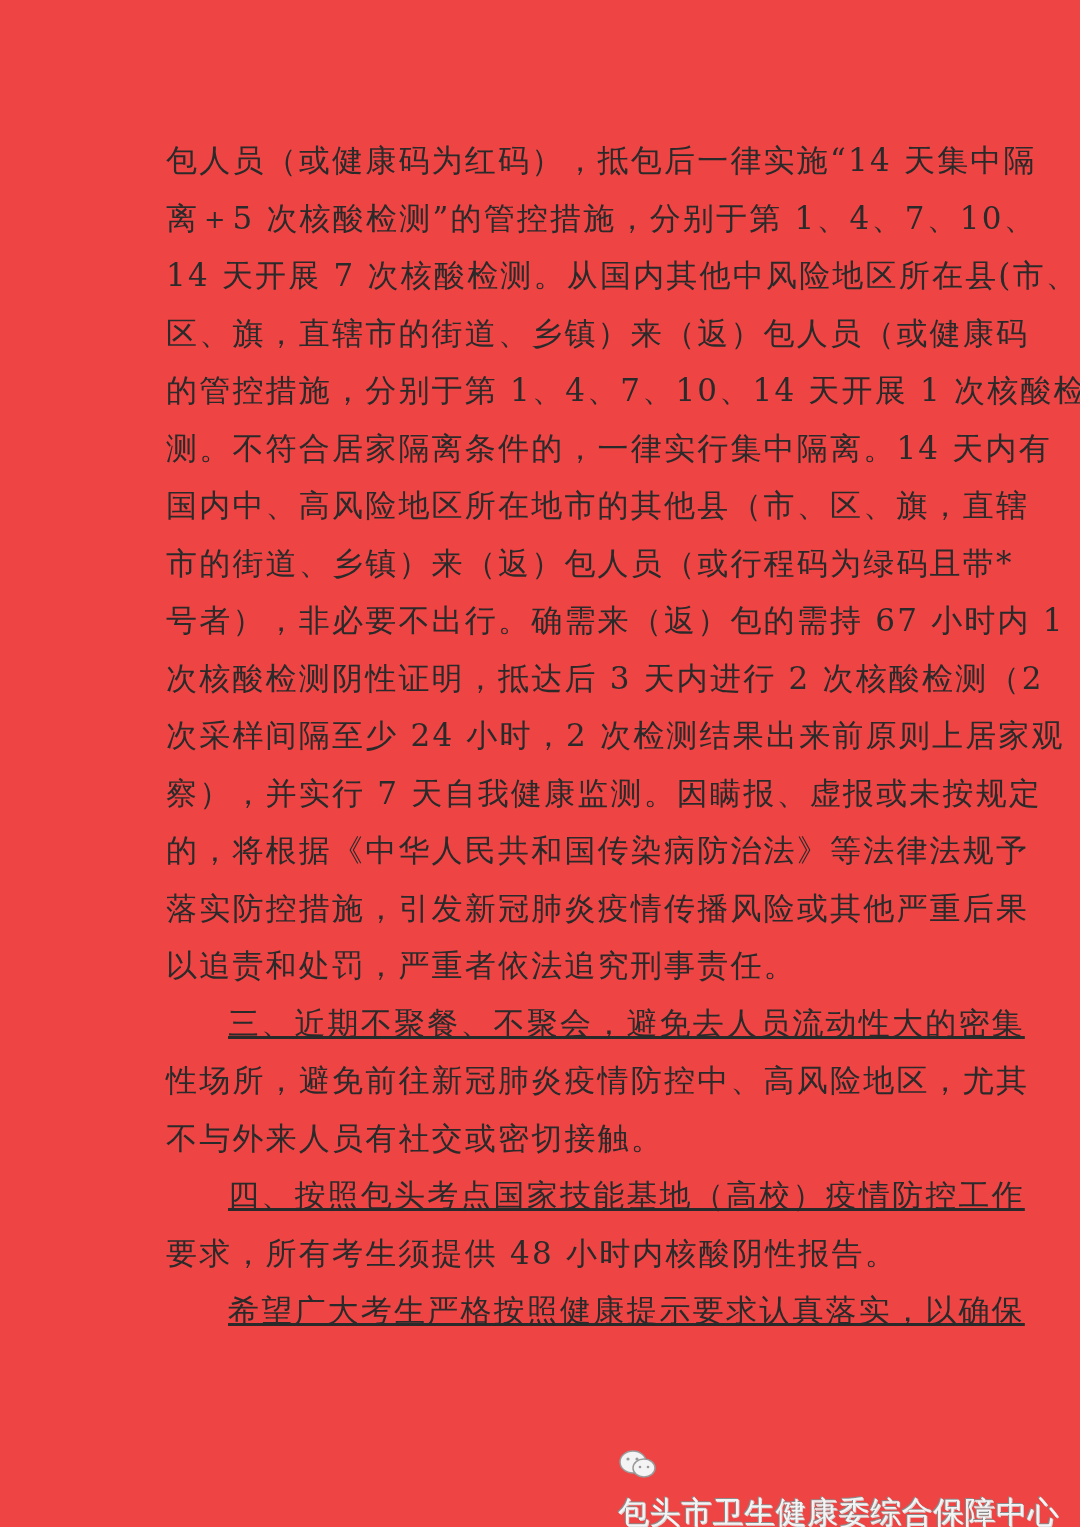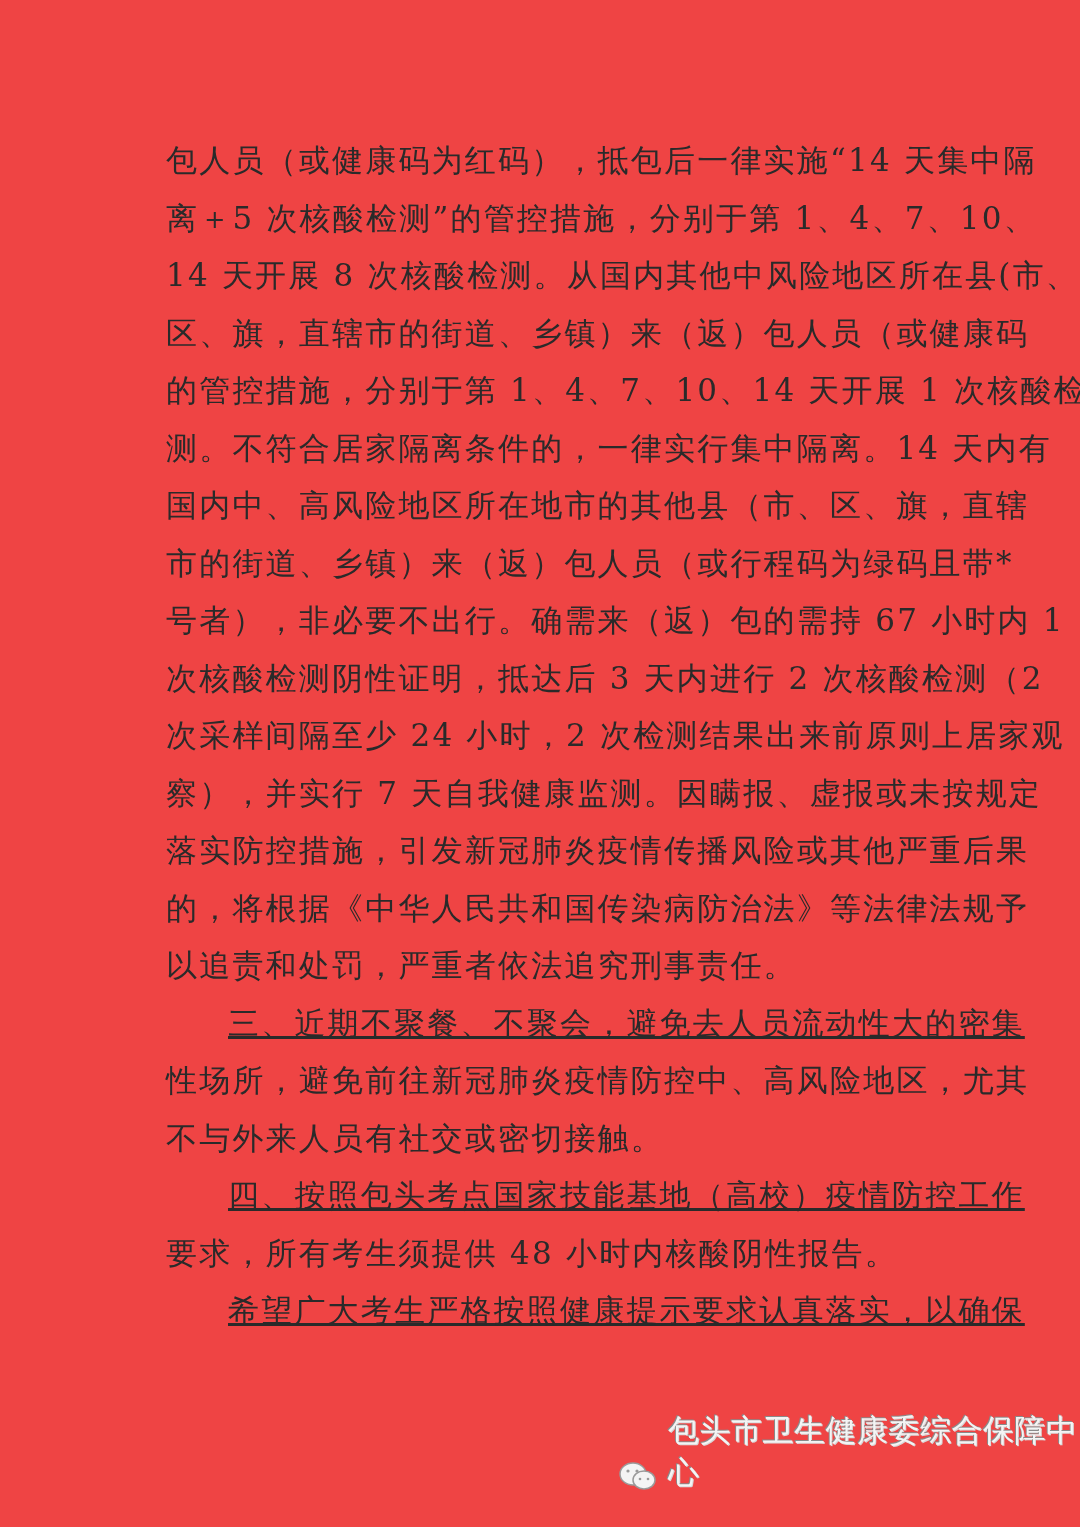--- a/index.html
+++ b/index.html
@@ -44,55 +44,56 @@
     .line.indent {
       padding-left: 62px;
       text-decoration: underline;
     }
     .watermark {
       position: absolute;
       left: 618px;
       top: 1448px;
       height: 46px;
       display: flex;
-      align-items: flex-end;
+      align-items: flex-start;
       gap: 10px;
       color: #f4f4f4;
       font-family: Liberation Mono, monospace;
       font-size: 31px;
       letter-spacing: 0.5px;
       text-shadow: -1px -1px 0 #8a8a8a, 1px 1px 0 #d8d8d8;
+      flex-direction: column;
     }
     .watermark-icon {
       width: 40px;
       height: 34px;
       display: inline-block;
     }
   </style>
 </head>
 <body>
 
 <div class="page">
   <div class="body-text">
 
     <div>
       <div class="line">包人员（或健康码为红码），抵包后一律实施“14 天集中隔</div>
       <div class="line">离＋5 次核酸检测”的管控措施，分别于第 1、4、7、10、</div>
-      <div class="line">14 天开展 8 次核酸检测。从国内其他中风险地区所在县(市、</div>
+      <div class="line">14 天开展 7 次核酸检测。从国内其他中风险地区所在县(市、</div>
       <div class="line">区、旗，直辖市的街道、乡镇）来（返）包人员（或健康码</div>
       <div class="line">的管控措施，分别于第 1、4、7、10、14 天开展 1 次核酸检</div>
       <div class="line">测。不符合居家隔离条件的，一律实行集中隔离。14 天内有</div>
       <div class="line">国内中、高风险地区所在地市的其他县（市、区、旗，直辖</div>
       <div class="line">市的街道、乡镇）来（返）包人员（或行程码为绿码且带*</div>
       <div class="line">号者），非必要不出行。确需来（返）包的需持 67 小时内 1</div>
       <div class="line">次核酸检测阴性证明，抵达后 3 天内进行 2 次核酸检测（2</div>
       <div class="line">次采样间隔至少 24 小时，2 次检测结果出来前原则上居家观</div>
       <div class="line">察），并实行 7 天自我健康监测。因瞒报、虚报或未按规定</div>
+      <div class="line">的，将根据《中华人民共和国传染病防治法》等法律法规予</div>
       <div class="line">落实防控措施，引发新冠肺炎疫情传播风险或其他严重后果</div>
-      <div class="line">的，将根据《中华人民共和国传染病防治法》等法律法规予</div>
       <div class="line last">以追责和处罚，严重者依法追究刑事责任。</div>
     </div>
 
     <div>
       <div class="line indent">三、近期不聚餐、不聚会，避免去人员流动性大的密集</div>
       <div class="line">性场所，避免前往新冠肺炎疫情防控中、高风险地区，尤其</div>
       <div class="line last">不与外来人员有社交或密切接触。</div>
     </div>
 
     <div>

